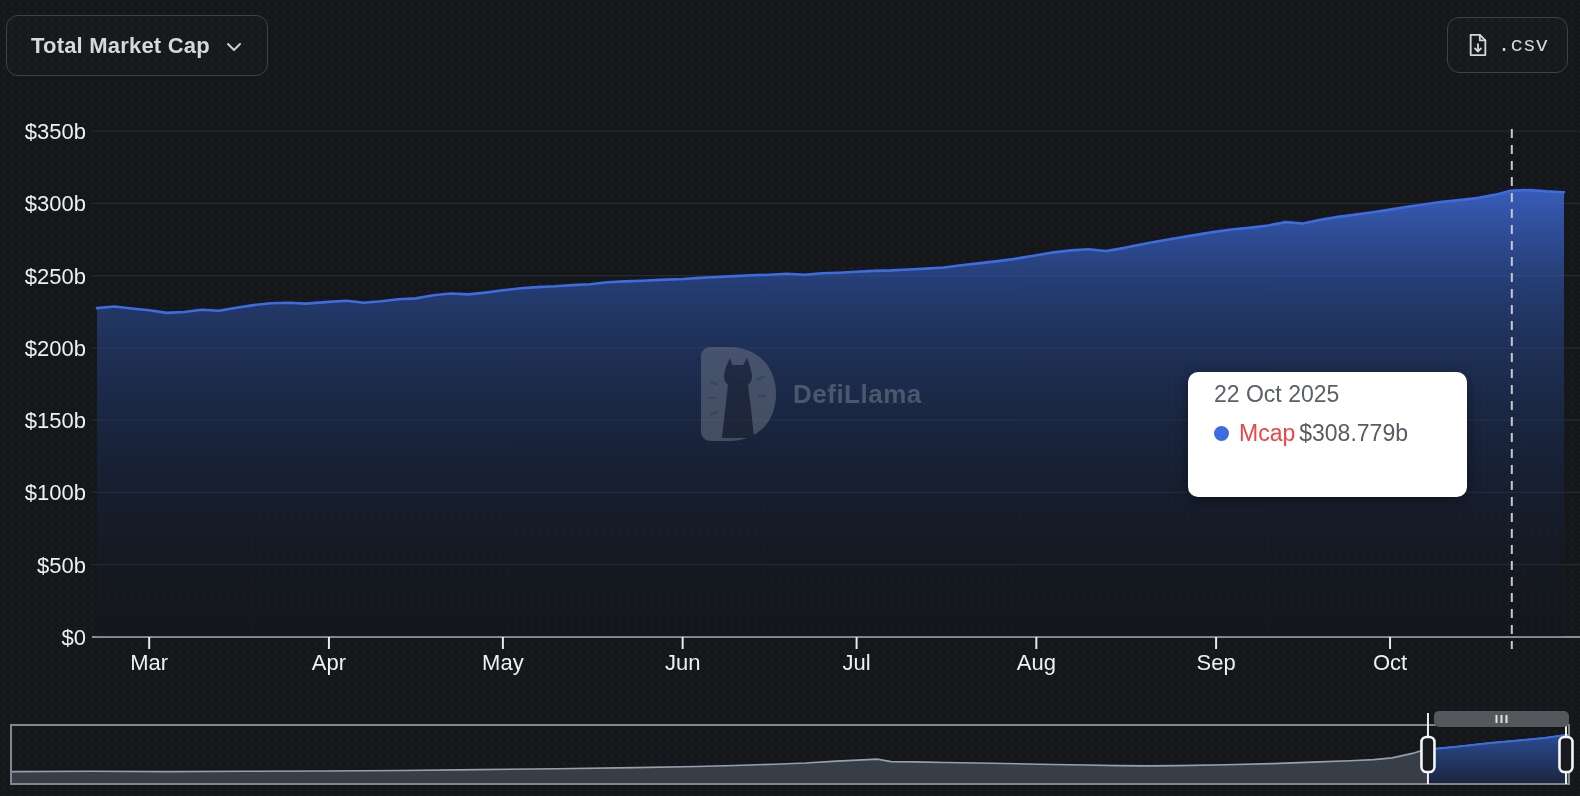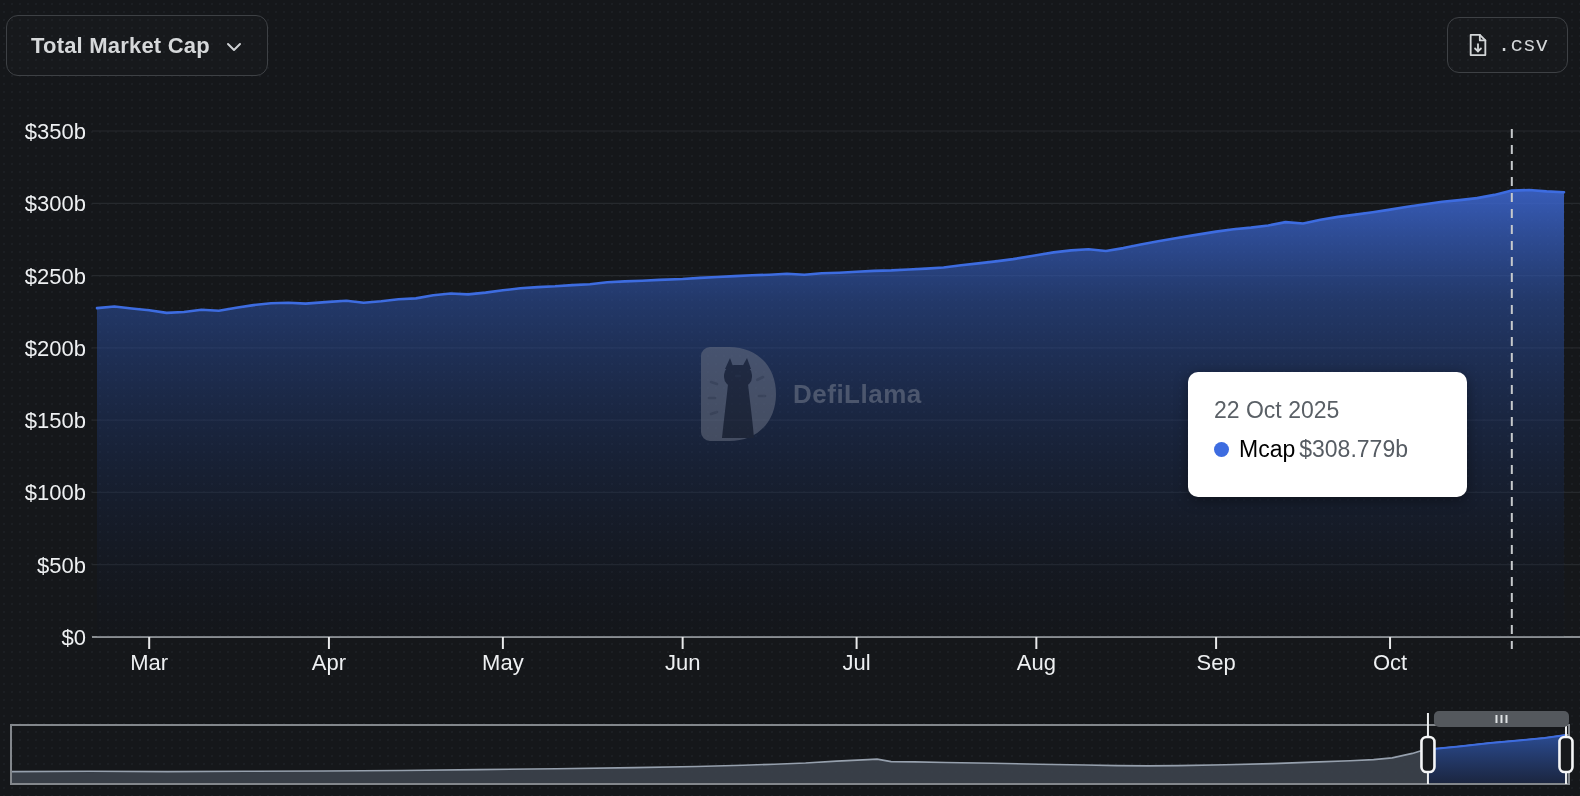--- a/index.html
+++ b/index.html
@@ -27,26 +27,26 @@
   .file-ic path, .file-ic polyline, .file-ic line{fill:none;stroke:#d3d6d8;stroke-width:2;stroke-linecap:round;stroke-linejoin:round;}
   .watermark{
     position:absolute;left:697px;top:344px;width:260px;height:100px;
     display:flex;align-items:center;gap:16px;pointer-events:none;
   }
   .wm-text{font-size:26px;font-weight:700;color:#747c8d;opacity:.55;letter-spacing:.5px;}
   .wm-logo{width:80px;height:96px;opacity:.5;}
   .tooltip{
     position:absolute;left:1188px;top:372px;width:279px;height:125px;
     background:#ffffff;border-radius:10px;box-sizing:border-box;
-    padding:25px 0 0 26px;box-shadow:0 3px 14px rgba(0,0,0,.4);
+    padding:9px 0 0 26px;box-shadow:0 3px 14px rgba(0,0,0,.4);
   }
   .tt-date{font-size:23px;color:#5a6066;}
   .tt-row{display:flex;align-items:center;margin-top:12px;}
   .tt-dot{width:15px;height:15px;border-radius:50%;margin-right:10px;}
-  .tt-series{font-size:23px;color:#000000;}
+  .tt-series{font-size:23px;color:#ef4444;}
   .tt-val{font-size:23px;color:#565c63;margin-left:4px;}
 </style>
 </head>
 <body>
 
 <div class="app">
 
   <svg id="chart-svg" width="1580" height="796">
       <defs>
         <linearGradient id="areaGrad" gradientUnits="userSpaceOnUse" x1="0" y1="188" x2="0" y2="637">

